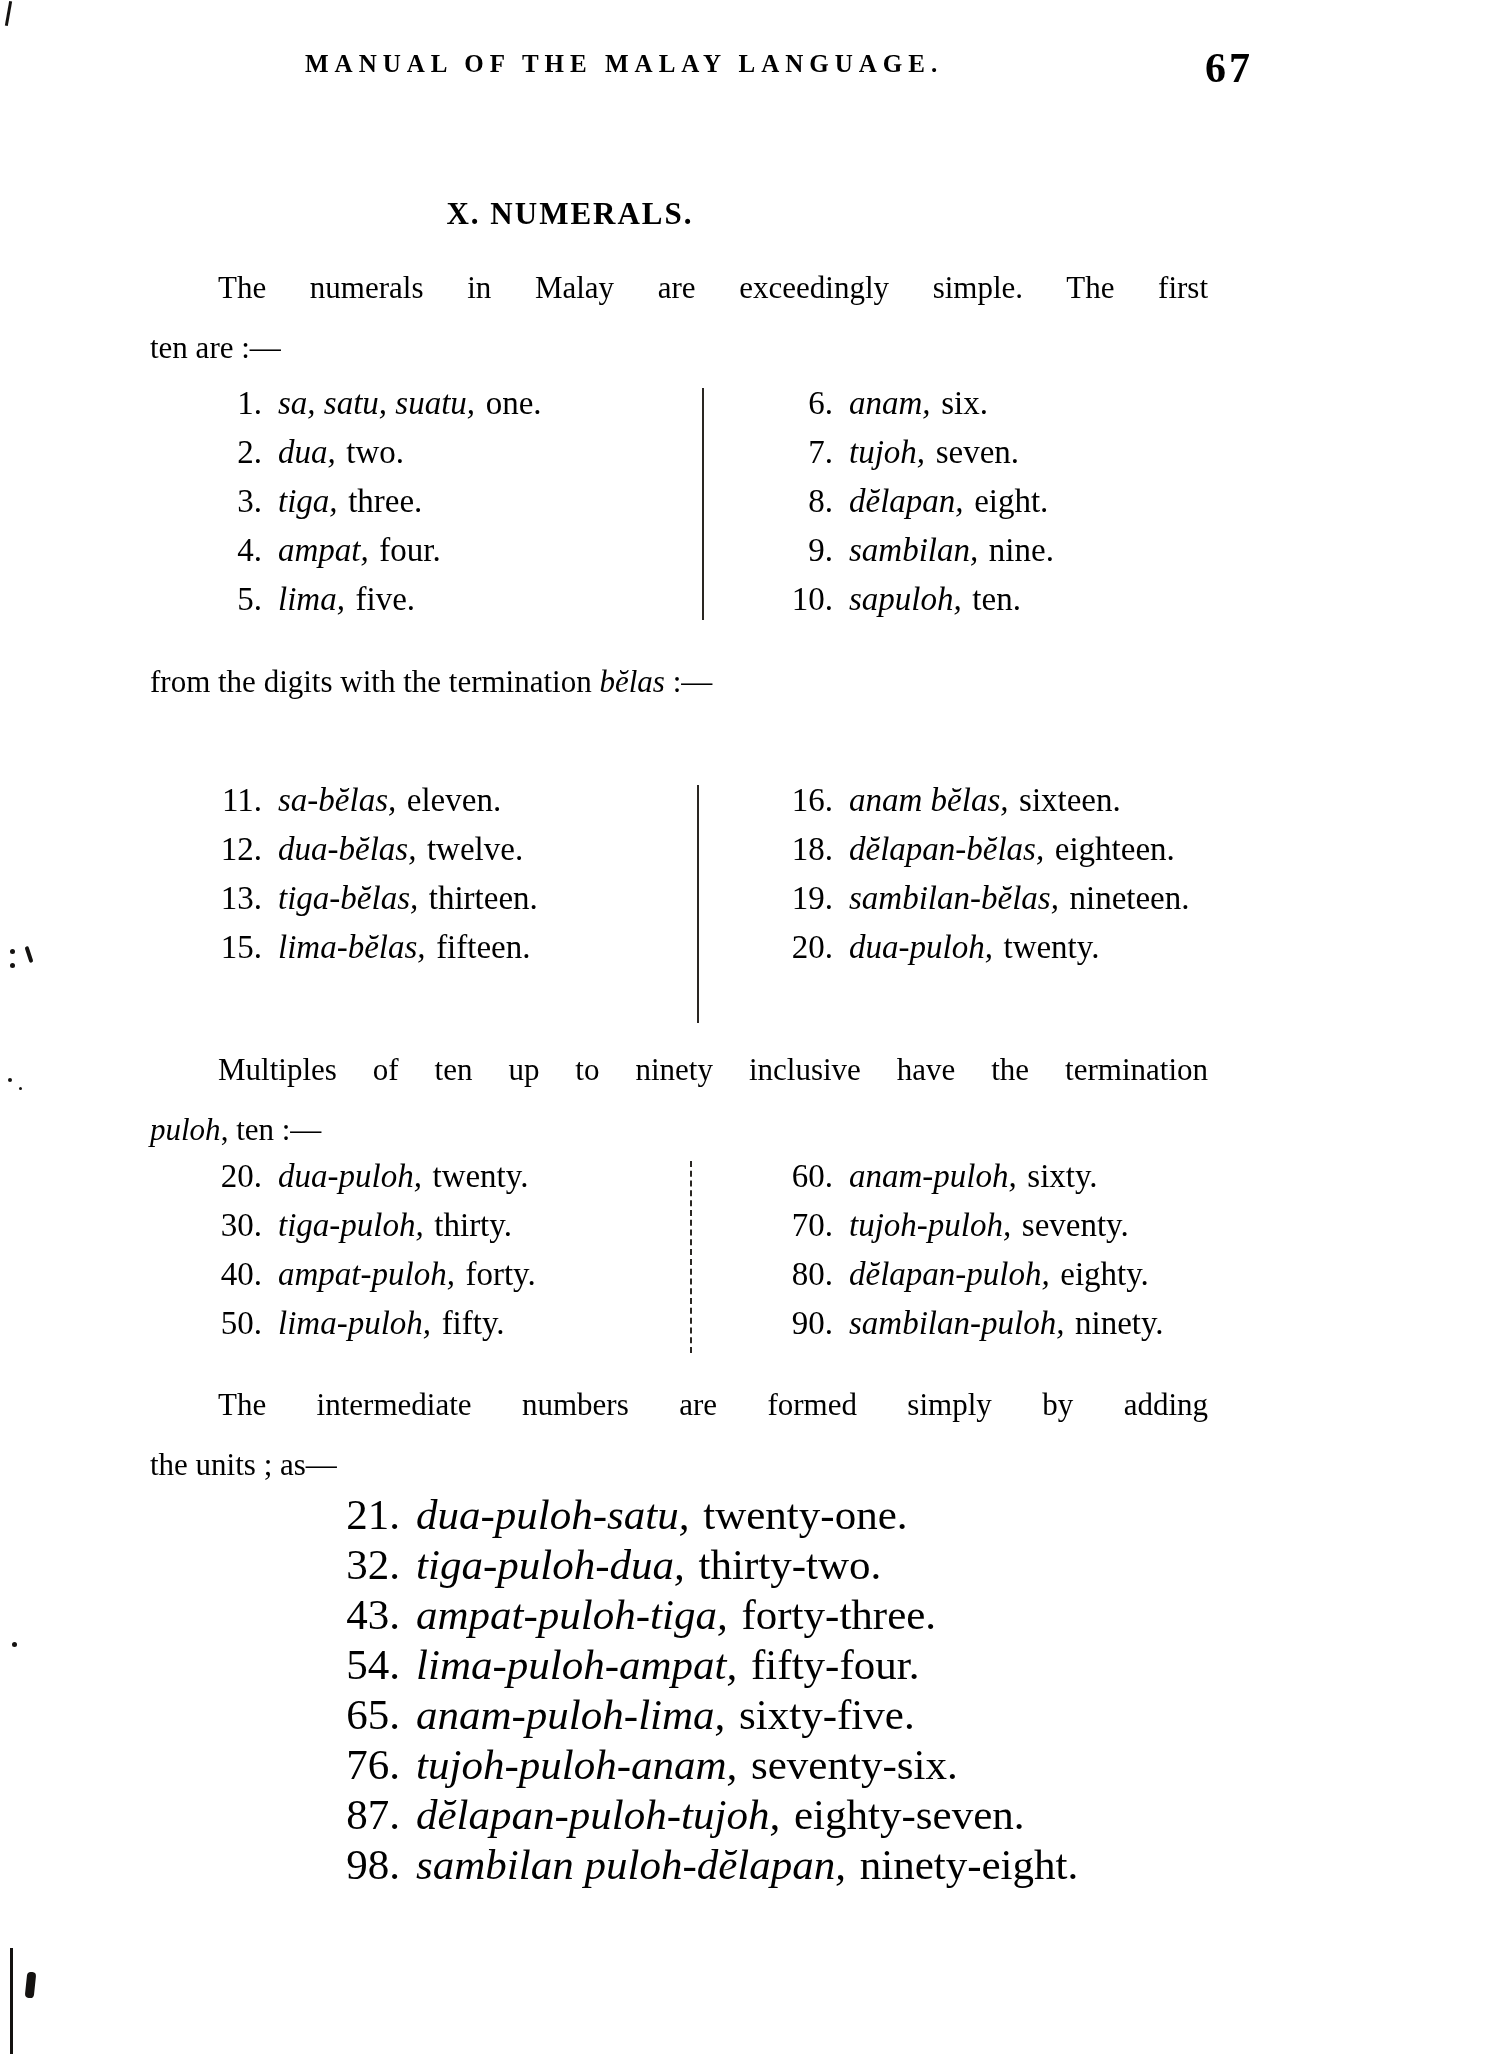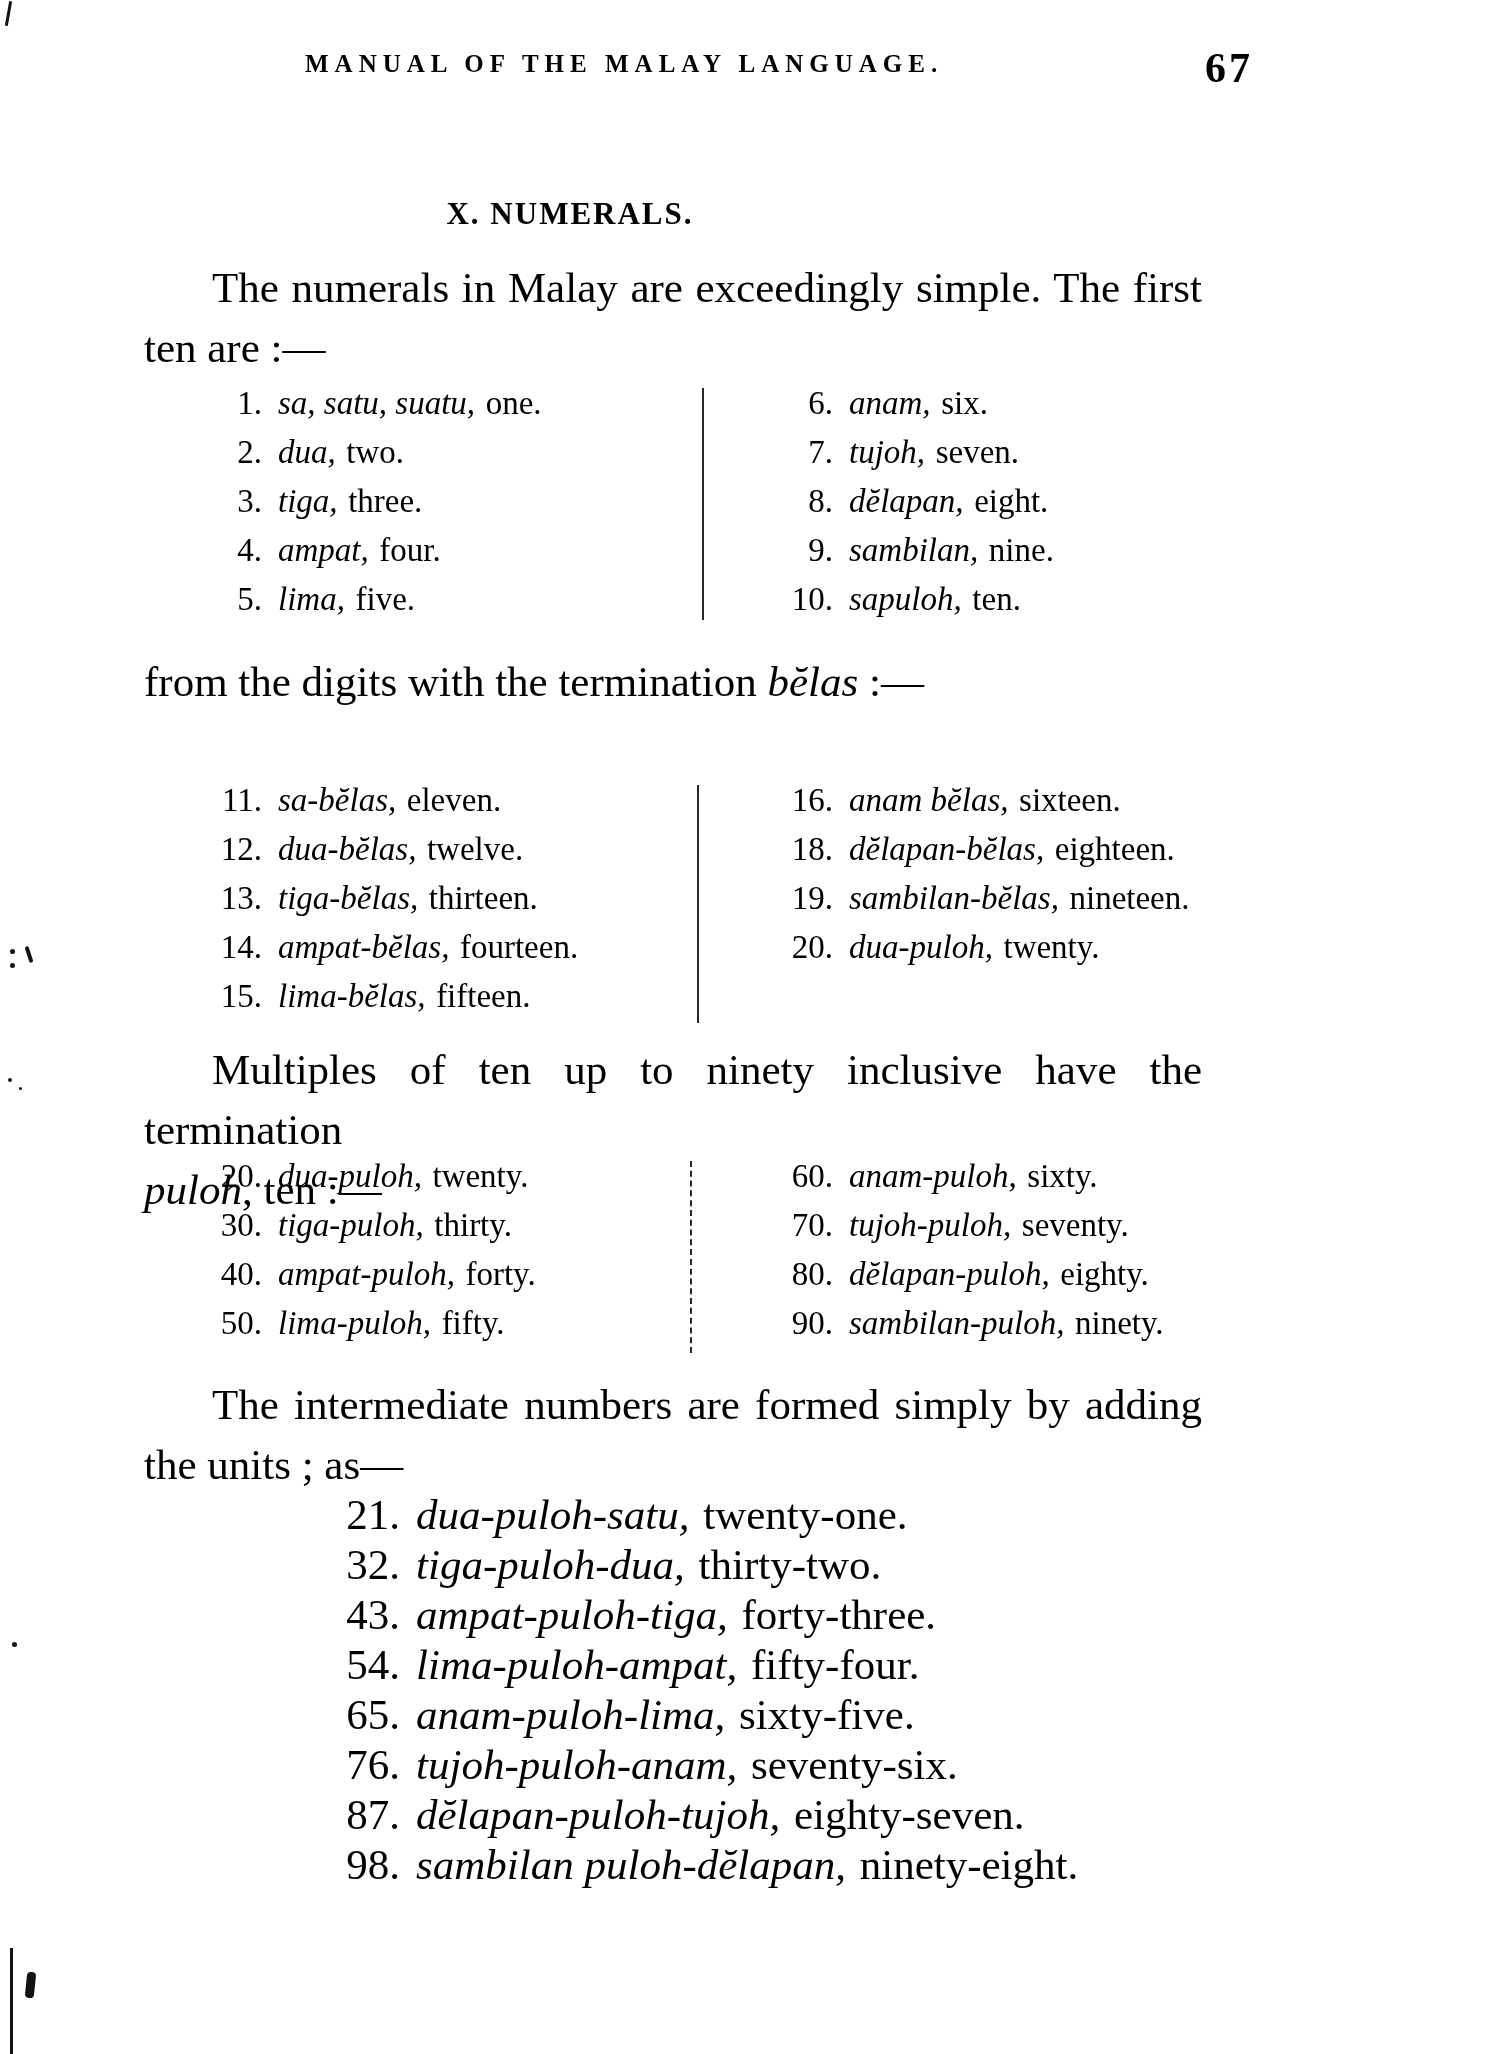--- a/index.html
+++ b/index.html
@@ -22,21 +22,21 @@
     position:absolute;top:44px;left:1205px;
     font-size:42px;font-weight:bold;letter-spacing:3px;
   }
   
   .section-title{
     position:absolute;top:196px;left:150px;width:840px;
     margin:0;text-align:center;
     font-size:31px;font-weight:bold;letter-spacing:2px;
   }
   
-  .para{position:absolute;left:144px;width:1058px;font-size:43px;line-height:60px;}
+  .para{position:absolute;left:150px;width:1058px;font-size:31px;line-height:60px;}
   .pline{width:100%;}
   .pline.justify{text-align:justify;text-align-last:justify;}
   .pline.indent{text-indent:68px;}
   #para1{top:258px;}
   #para2{top:652px;}
   #para3{top:1040px;}
   #para4{top:1375px;}
   i.malay{font-style:italic;}
   
   .twocol{position:absolute;left:150px;width:1060px;font-size:33px;}
@@ -138,24 +138,20 @@
         </div>
       <div class="row">
           <span class="num">12.</span>
           <span class="entry"><i class="malay">dua-bĕlas,</i><span class="eng">twelve.</span></span>
         </div>
       <div class="row">
           <span class="num">13.</span>
           <span class="entry"><i class="malay">tiga-bĕlas,</i><span class="eng">thirteen.</span></span>
         </div>
       <div class="row">
-          <span class="num">14.</span>
-          <span class="entry"><i class="malay">ampat-bĕlas,</i><span class="eng">fourteen.</span></span>
-        </div>
-      <div class="row">
           <span class="num">15.</span>
           <span class="entry"><i class="malay">lima-bĕlas,</i><span class="eng">fifteen.</span></span>
         </div>
     </div>
     <div class="divider"></div>
     <div class="col right">
       <div class="row">
           <span class="num">16.</span>
           <span class="entry"><i class="malay">anam bĕlas,</i><span class="eng">sixteen.</span></span>
         </div>

